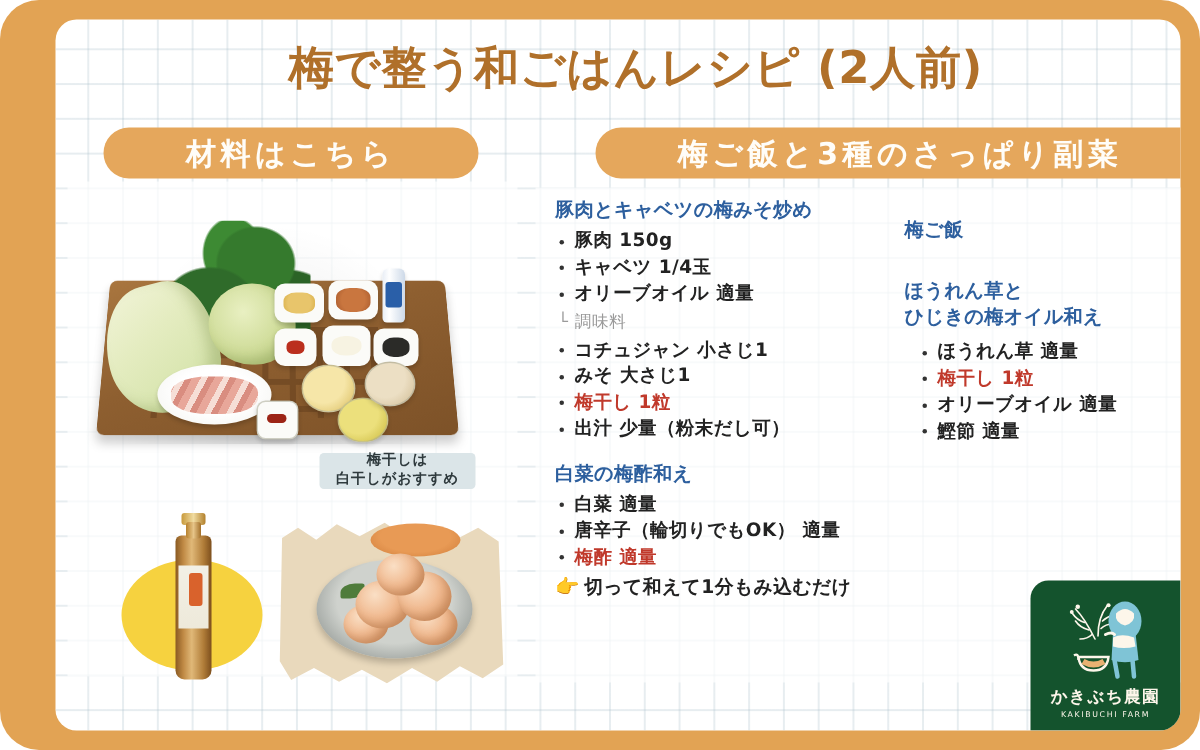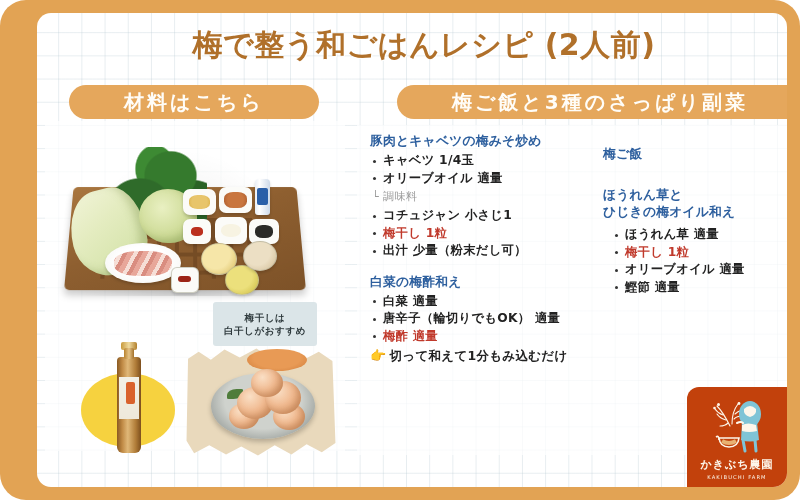--- a/index.html
+++ b/index.html
@@ -152,21 +152,21 @@
 
   
   .caption{
     position:absolute;background:#dbe5e8;border-radius:3px;
     color:#2f3a3d;font-size:9.5px;line-height:13px;font-weight:bold;
     text-align:center;display:flex;flex-direction:column;
     align-items:center;justify-content:center;letter-spacing:.6px;
     padding:2px 4px;box-sizing:border-box;
   }
   #cap1{left:34px;top:289px;width:104px;height:40px;}
-  #cap2{left:176px;top:289px;width:104px;height:44px;}
+  #cap2{left:176px;top:289px;width:104px;height:24px;font-family:Liberation Serif, serif;}
 
   
   #bottle-wrap{position:absolute;left:36px;top:336px;width:110px;height:110px;}
   #bottle-wrap .disc{
     position:absolute;left:8px;top:24px;width:94px;height:74px;
     background:#f6d23f;border-radius:50%;
   }
   .bottle{
     position:absolute;left:44px;top:8px;width:24px;height:96px;
     background:linear-gradient(90deg,#8a5a22 0%,#c08a45 22%,#e0b878 45%,#b07c38 78%,#7d4f1d 100%);
@@ -250,21 +250,21 @@
   }
   .note .hand{color:#f0b24a;margin-right:3px;font-size:13px;}
 
   
   .riceRow{display:flex;align-items:flex-start;gap:14px;}
   .riceRow h3.h{margin-top:1px;}
 
   
   #logo{
     position:absolute;right:0;bottom:0;width:100px;height:100px;
-    background:#c2410c;border-radius:12px 0 0 0;
+    background:#14532d;border-radius:12px 0 0 0;
     display:flex;flex-direction:column;align-items:center;justify-content:flex-end;
     padding-bottom:7px;box-sizing:border-box;
   }
   #logo .mark{position:relative;width:62px;height:54px;margin-bottom:3px;}
   #logo .jp{font-size:11px;color:#fdf6ea;letter-spacing:1px;font-weight:bold;}
   #logo .en{font-size:5.2px;color:#fdf6ea;letter-spacing:1.1px;margin-top:2px;}
 </style>
 </head>
 <body>
 
@@ -325,26 +325,28 @@
       <div class="plum" id="p1"></div>
       <div class="plum" id="p2"></div>
       <div class="plum" id="p3"></div>
     </div>
 
     <div class="col" id="colA">
 
       <div class="sect">
         <h3 class="h">豚肉とキャベツの梅みそ炒め</h3>
         <ul class="items">
+          <li>豚肉 150g</li>
           <li>キャベツ 1/4玉</li>
           <li>オリーブオイル 適量</li>
         </ul>
         <div class="sub">└ 調味料</div>
         <ul class="items">
           <li>コチュジャン 小さじ1</li>
+          <li>みそ 大さじ1</li>
           <li class="hl">梅干し 1粒</li>
           <li>出汁 少量（粉末だし可）</li>
         </ul>
       </div>
 
       <div class="sect" style="margin-top:14px;">
         <h3 class="h">白菜の梅酢和え</h3>
         <ul class="items">
           <li>白菜 適量</li>
           <li>唐辛子（輪切りでもOK） 適量</li>

